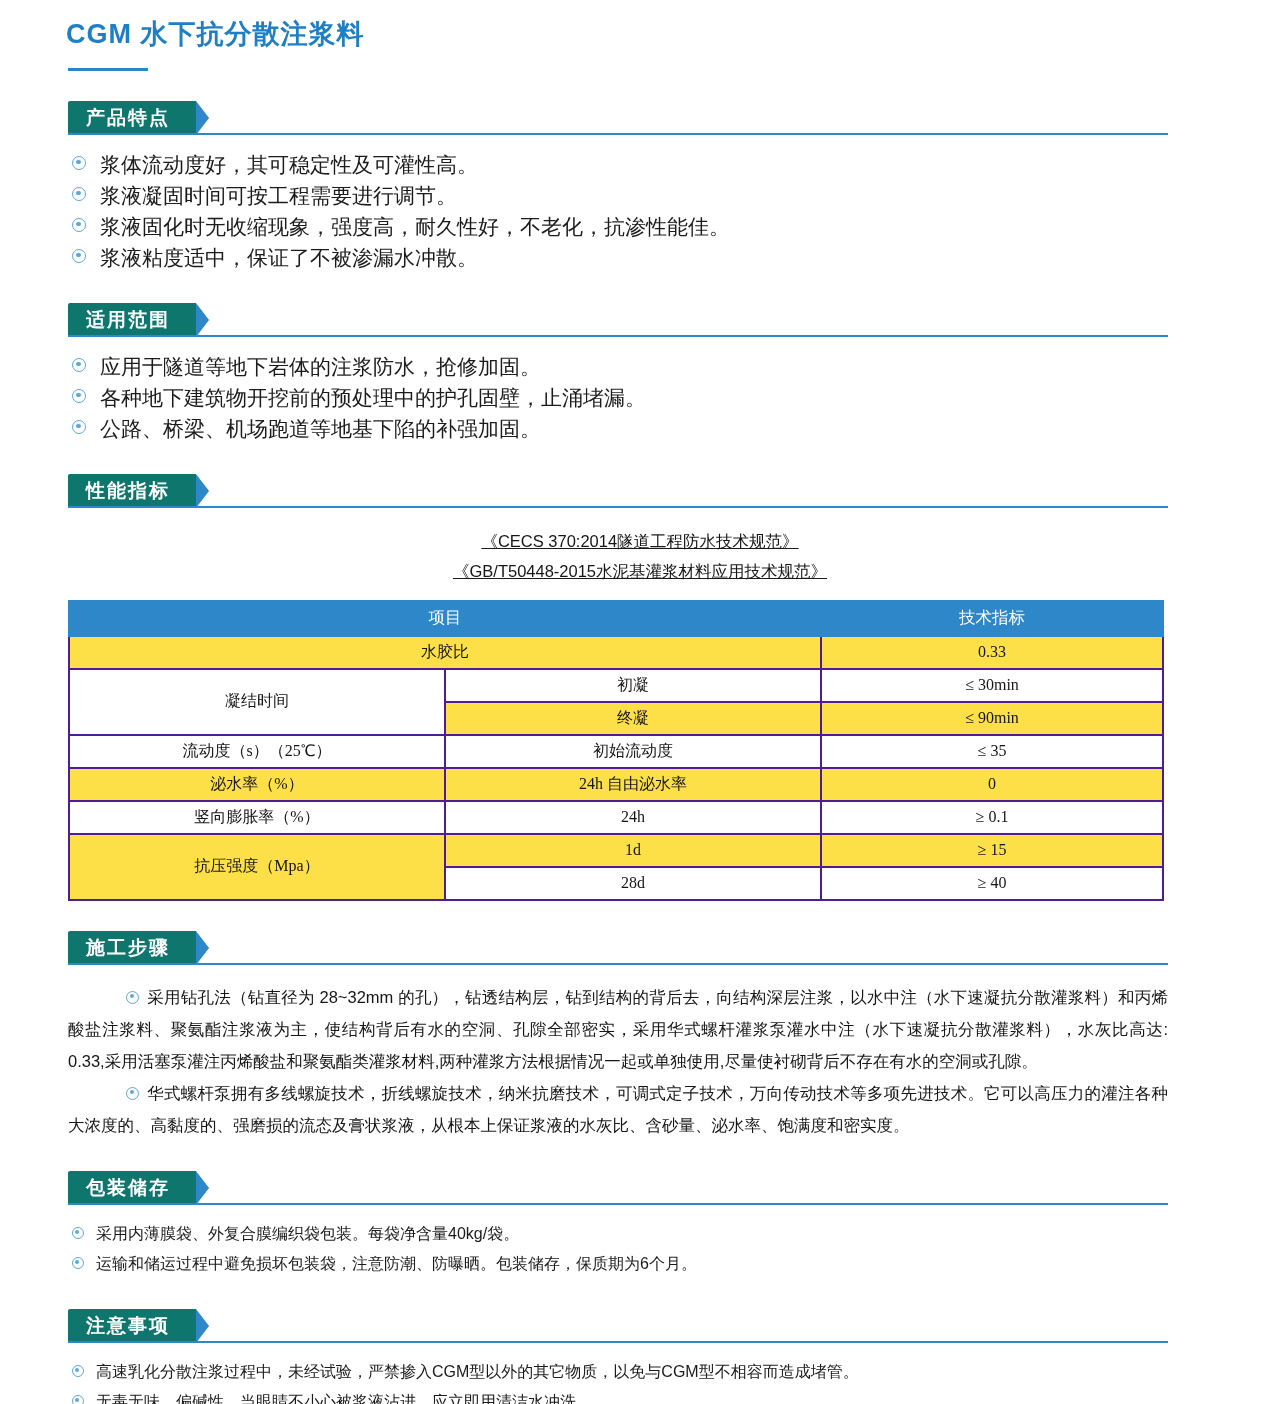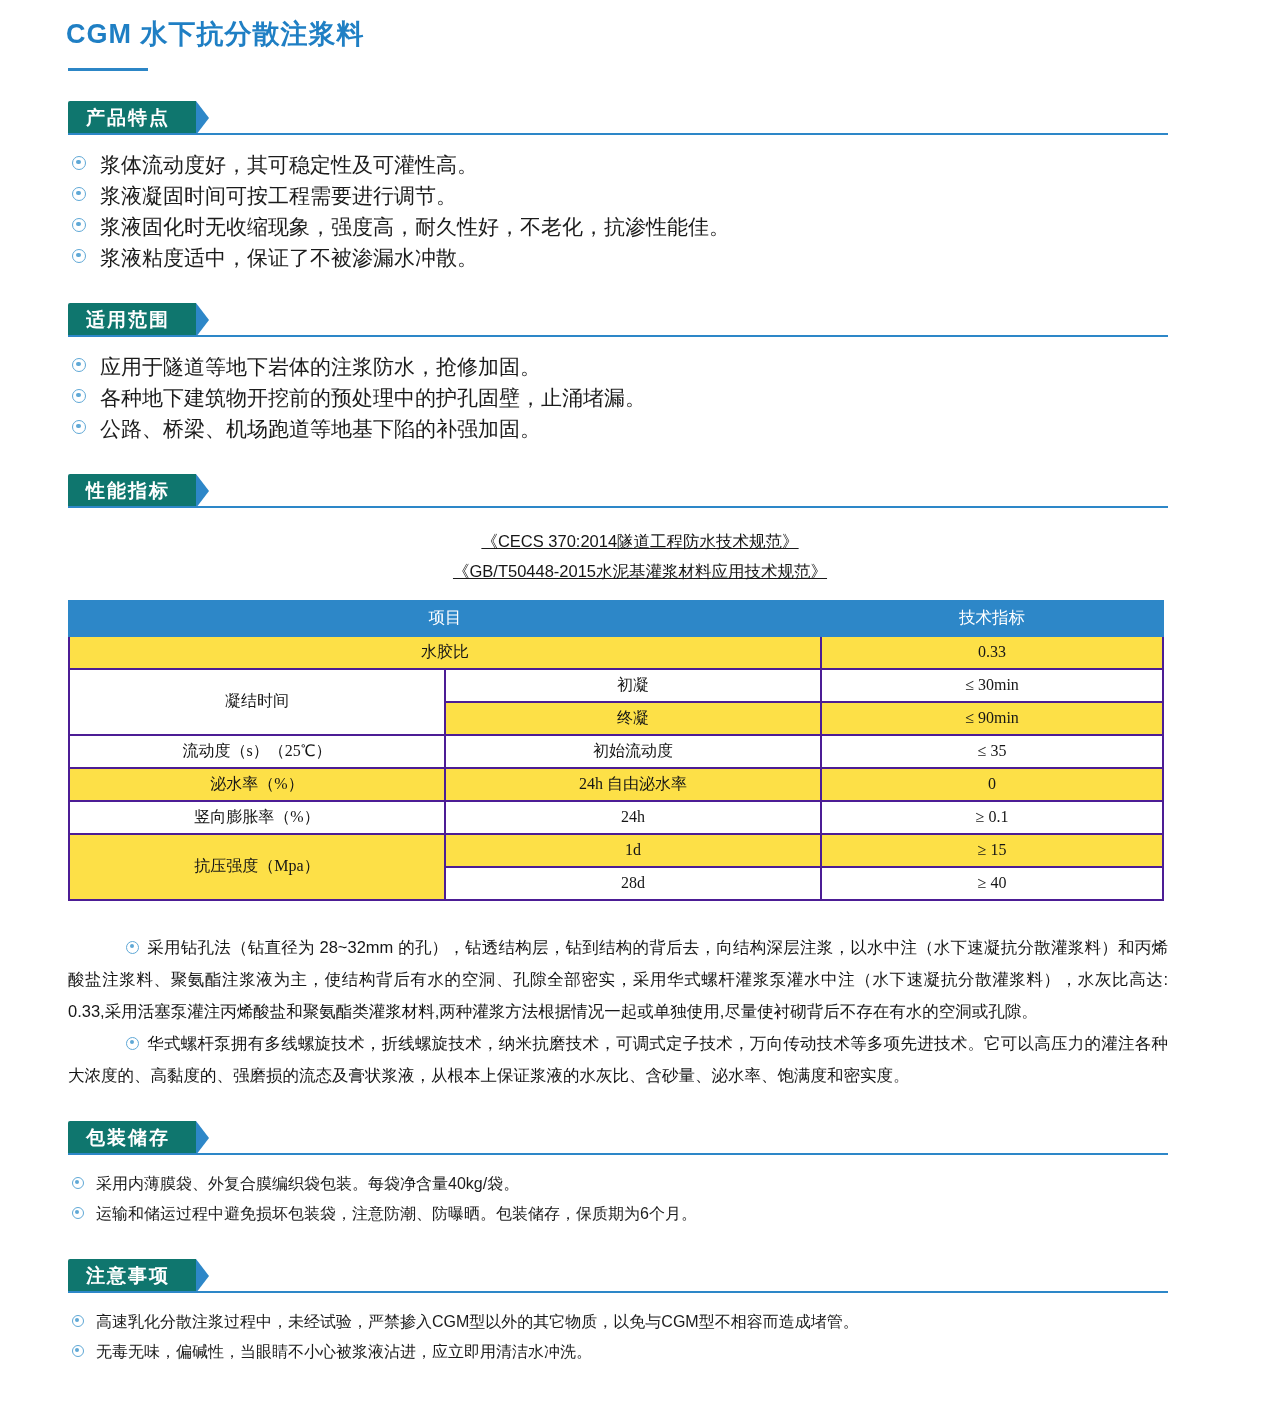--- a/index.html
+++ b/index.html
@@ -297,20 +297,24 @@
         </tr>
         <tr>
           <td>28d</td>
           <td>≥ 40</td>
         </tr>
       </tbody>
     </table>
   </div>
 
   <div class="section">
+    <div class="sec-head">
+      <div class="sec-flag">施工步骤</div>
+      <div class="sec-rule"></div>
+    </div>
     <div class="paras">
       <p class="para"><span class="inline-bullet"></span><span>采用钻孔法（钻直径为 28~32mm 的孔），钻透结构层，钻到结构的背后去，向结构深层注浆，以水中注（水下速凝抗分散灌浆料）和丙烯酸盐注浆料、聚氨酯注浆液为主，使结构背后有水的空洞、孔隙全部密实，采用华式螺杆灌浆泵灌水中注（水下速凝抗分散灌浆料），水灰比高达: 0.33,采用活塞泵灌注丙烯酸盐和聚氨酯类灌浆材料,两种灌浆方法根据情况一起或单独使用,尽量使衬砌背后不存在有水的空洞或孔隙。</span></p>
       <p class="para"><span class="inline-bullet"></span><span>华式螺杆泵拥有多线螺旋技术，折线螺旋技术，纳米抗磨技术，可调式定子技术，万向传动技术等多项先进技术。它可以高压力的灌注各种大浓度的、高黏度的、强磨损的流态及膏状浆液，从根本上保证浆液的水灰比、含砂量、泌水率、饱满度和密实度。</span></p>
     </div>
   </div>
 
   <div class="section">
     <div class="sec-head">
       <div class="sec-flag">包装储存</div>
       <div class="sec-rule"></div>

